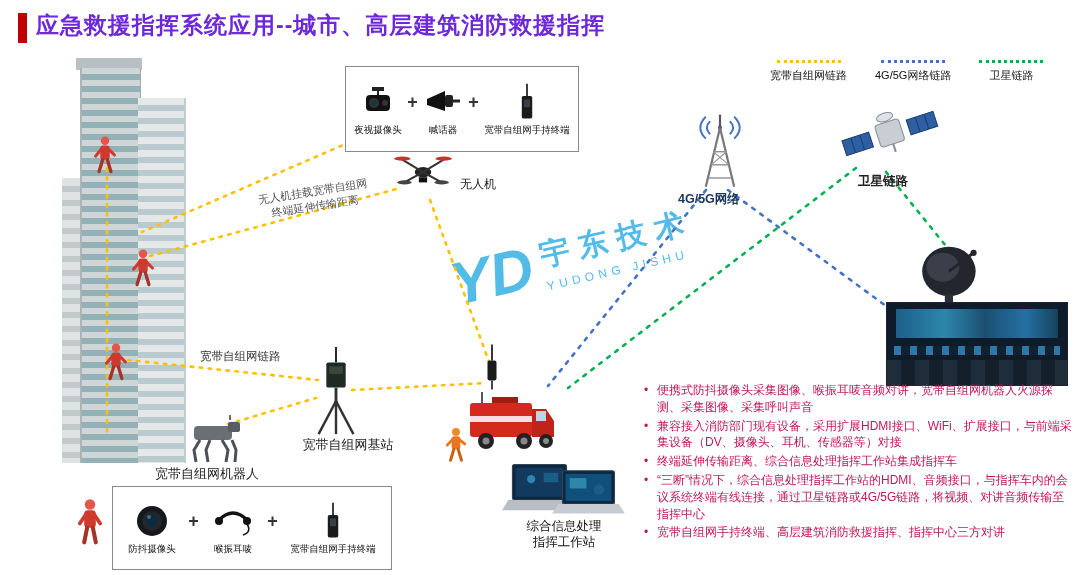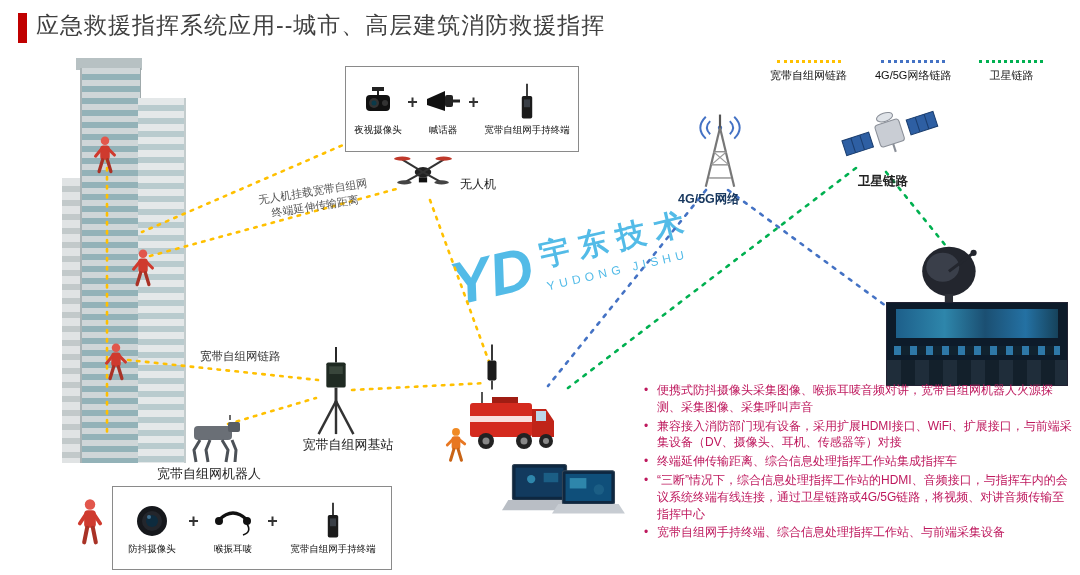--- a/index.html
+++ b/index.html
@@ -2,21 +2,21 @@
 <html><head>
 <meta charset="utf-8">
 <style>
   html,body{margin:0;padding:0;background:#fff;}
   .slide{
     position:relative;width:1080px;height:575px;background:#fff;overflow:hidden;
     font-family:"Liberation Sans","DejaVu Sans",sans-serif;color:#222;
   }
   
   .title-bar{position:absolute;left:18px;top:13px;width:9px;height:30px;background:#C00000;z-index:5;}
-  .page-title{position:absolute;left:36px;top:10px;font-size:23px;font-weight:normal;color:#404040;z-index:5;letter-spacing:1px;}
+  .page-title{position:absolute;left:36px;top:10px;font-size:23px;font-weight:bold;color:#6d28d9;z-index:5;letter-spacing:1px;}
   
   .legend{position:absolute;left:770px;top:60px;display:flex;gap:28px;z-index:5;}
   .legend-item{display:flex;flex-direction:column;align-items:center;}
   .legend-line{width:64px;height:0;margin-bottom:5px;}
   .legend-yellow{border-top:3px dotted #FFC000;}
   .legend-blue{border-top:3px dotted #4472C4;}
   .legend-green{border-top:3px dotted #00B050;}
   .legend-label{font-size:11px;color:#111;}
   
   .kit-box{position:absolute;border:1px solid #8a8a8a;background:#fff;z-index:6;
@@ -42,21 +42,21 @@
   .node{position:absolute;z-index:4;}
   .node svg{display:block;}
   .dlabel{position:absolute;z-index:5;font-size:13px;color:#222;}
   .lbl-drone{left:460px;top:176px;font-size:12px;}
   .drone-note{left:228px;top:184px;width:172px;text-align:center;font-size:11px;color:#555;
     transform:rotate(-9deg);line-height:1.35;white-space:pre-line;}
   .lbl-tower{left:678px;top:191px;width:86px;text-align:left;font-weight:bold;font-size:12.5px;color:#17375e;}
   .lbl-satellite{left:858px;top:173px;font-size:12.5px;font-weight:600;color:#222;}
   .lbl-meshlink{left:200px;top:349px;font-size:11.5px;color:#333;}
   .lbl-base{left:292px;top:436px;width:112px;text-align:center;}
-  .lbl-robot{left:157px;top:465px;width:120px;}
+  .lbl-robot{left:147px;top:465px;width:120px;text-align:center;}
   .lbl-workstation{left:498px;top:518px;width:132px;text-align:center;font-size:12.5px;
     white-space:pre-line;line-height:1.3;color:#111;}
   
   .command-center{position:absolute;left:886px;top:302px;width:180px;height:82px;z-index:4;
     background:#0d1b2a;border:1px solid #223;overflow:hidden;}
   .cc-screen{position:absolute;left:5%;top:7%;width:90%;height:36%;
     background:linear-gradient(90deg,#1d5f8a,#2e86ab 30%,#1b4f72 55%,#2471a3 80%,#16425b);}
   .cc-monitors{position:absolute;left:4%;top:52%;width:92%;height:12%;
     background:repeating-linear-gradient(90deg,#2e78a8 0 7px,#10222f 7px 16px);}
   .cc-desks{position:absolute;left:0;bottom:0;width:100%;height:30%;
@@ -345,20 +345,22 @@
         <circle cx="28" cy="18" r="4" fill="#2e86ab"></circle>
         <rect x="40" y="12" width="14" height="9" fill="#1b5e85"></rect>
         <path d="M6 38 h60 l6 10 h-72 z" fill="#b9bec5"></path>
         <rect x="58" y="10" width="50" height="32" rx="2" fill="#0e2740" stroke="#334455"></rect>
         <rect x="61" y="13" width="44" height="26" fill="#0f4f7a"></rect>
         <rect x="65" y="17" width="16" height="10" fill="#2e86ab"></rect>
         <circle cx="93" cy="28" r="5" fill="#1b5e85"></circle>
         <path d="M54 42 h58 l6 9 h-70 z" fill="#c7ccd2"></path>
       </svg>
   </div>
+  <div class="dlabel lbl-workstation">综合信息处理
+指挥工作站</div>
 
   <div class="node" style="left:74px;top:494px;width:32px;height:56px;">
     <svg viewBox="0 0 22 34" width="32" height="56">
         <circle cx="11" cy="5" r="3.6" fill="#e2574c"></circle>
         <rect x="7" y="9" width="8" height="12" rx="2.5" fill="#cf3a2e"></rect>
         <line x1="8" y1="12" x2="4" y2="18" stroke="#cf3a2e" stroke-width="2.6" stroke-linecap="round"></line>
         <line x1="14" y1="12" x2="18" y2="18" stroke="#cf3a2e" stroke-width="2.6" stroke-linecap="round"></line>
         <line x1="9" y1="21" x2="7" y2="31" stroke="#a93226" stroke-width="2.8" stroke-linecap="round"></line>
         <line x1="13" y1="21" x2="15" y2="31" stroke="#a93226" stroke-width="2.8" stroke-linecap="round"></line>
       </svg>
@@ -399,16 +401,16 @@
       </div>
       <div class="kit-label">宽带自组网手持终端</div>
     </div>
   </div>
 
   <ul class="notes">
     <li>便携式防抖摄像头采集图像、喉振耳唛音频对讲，宽带自组网机器人火源探测、采集图像、采集呼叫声音</li>
     <li>兼容接入消防部门现有设备，采用扩展HDMI接口、WiFi、扩展接口，与前端采集设备（DV、摄像头、耳机、传感器等）对接</li>
     <li>终端延伸传输距离、综合信息处理指挥工作站集成指挥车</li>
     <li>“三断”情况下，综合信息处理指挥工作站的HDMI、音频接口，与指挥车内的会议系统终端有线连接，通过卫星链路或4G/5G链路，将视频、对讲音频传输至指挥中心</li>
-    <li>宽带自组网手持终端、综合信息处理指挥工作站、与前端采集设备</li>
+    <li>宽带自组网手持终端、高层建筑消防救援指挥、指挥中心三方对讲</li>
   </ul>
 
 </div>
 
 </body></html>

